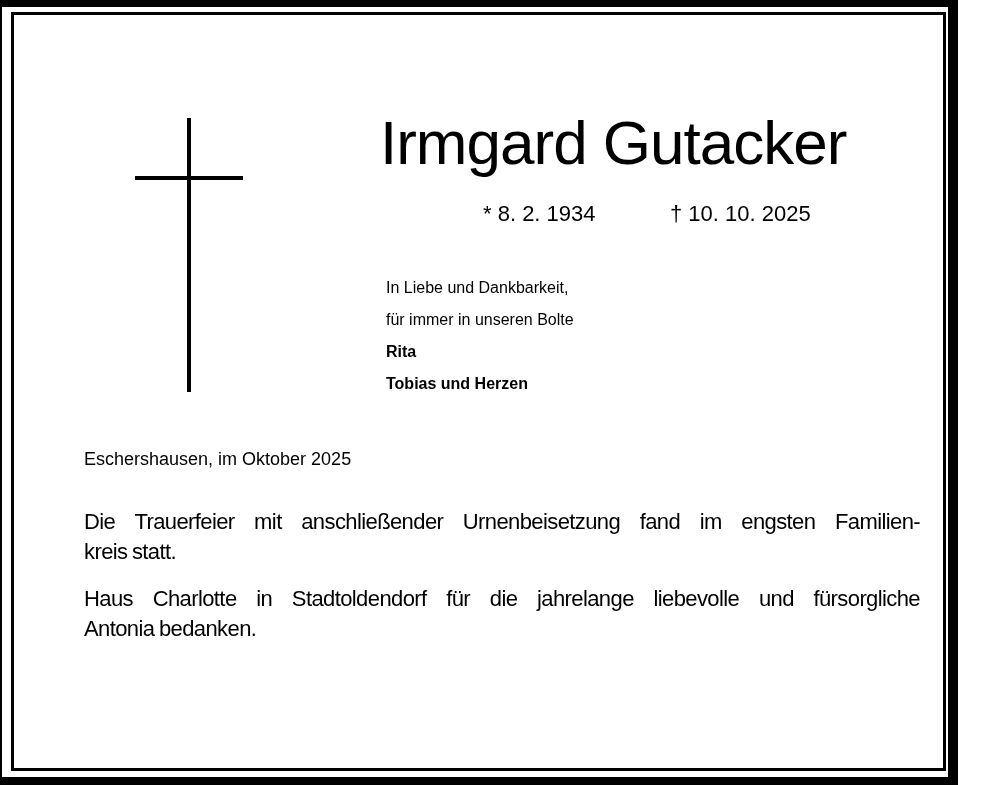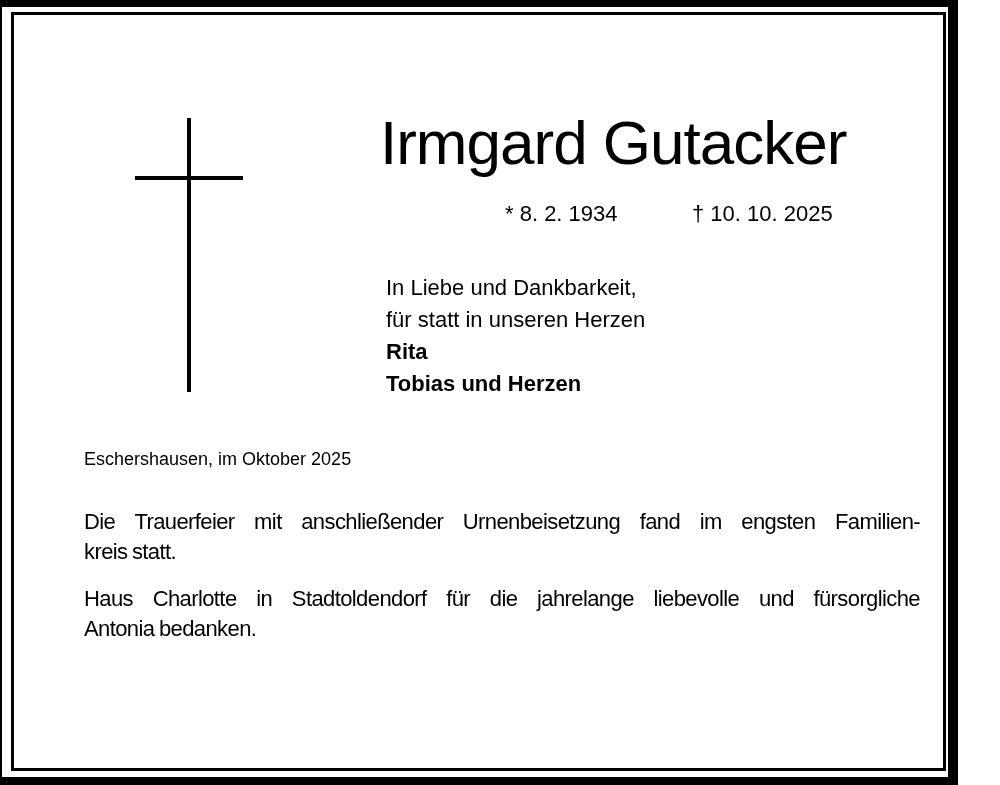--- a/index.html
+++ b/index.html
@@ -39,27 +39,27 @@
     background: #000000;
   }
   .deceased-name {
     position: absolute;
     left: 380px; top: 110px;
     font-size: 62px;
     line-height: 1.05;
     letter-spacing: -1px;
     white-space: nowrap;
   }
-  .date { position: absolute; top: 201px; font-size: 22px; white-space: nowrap; margin-left: 22px; }
+  .date { position: absolute; top: 201px; font-size: 22px; white-space: nowrap; }
   .date-birth { left: 483px; }
   .date-death { left: 670px; }
   .tribute-block {
     position: absolute;
     left: 386px; top: 272px;
-    font-size: 22px;
+    font-size: 16px;
     line-height: 32px;
     white-space: nowrap;
   }
   .mourner { font-weight: bold; }
   .place-date {
     position: absolute;
     left: 84px; top: 449px;
     font-size: 18px;
     white-space: nowrap;
   }
@@ -97,21 +97,21 @@
   </div>
 
   <div class="deceased-name">Irmgard Gutacker</div>
 
   <div class="date date-birth">* 8. 2. 1934</div>
 
   <div class="date date-death">† 10. 10. 2025</div>
 
   <div class="tribute-block">
     <div>In Liebe und Dankbarkeit,</div>
-    <div>für statt in unseren Herzen</div>
+    <div>für immer in unseren Bolte</div>
     <div class="mourner">Rita</div>
     <div class="mourner">Tobias und Herzen</div>
   </div>
 
   <div class="place-date">Eschershausen, im Oktober 2025</div>
 
   <div class="paragraph para-1">
     <div class="jfull">Die Trauerfeier mit anschließender Urnenbeisetzung fand im engsten Familien-</div>
     <div>kreis statt.</div>
   </div>

